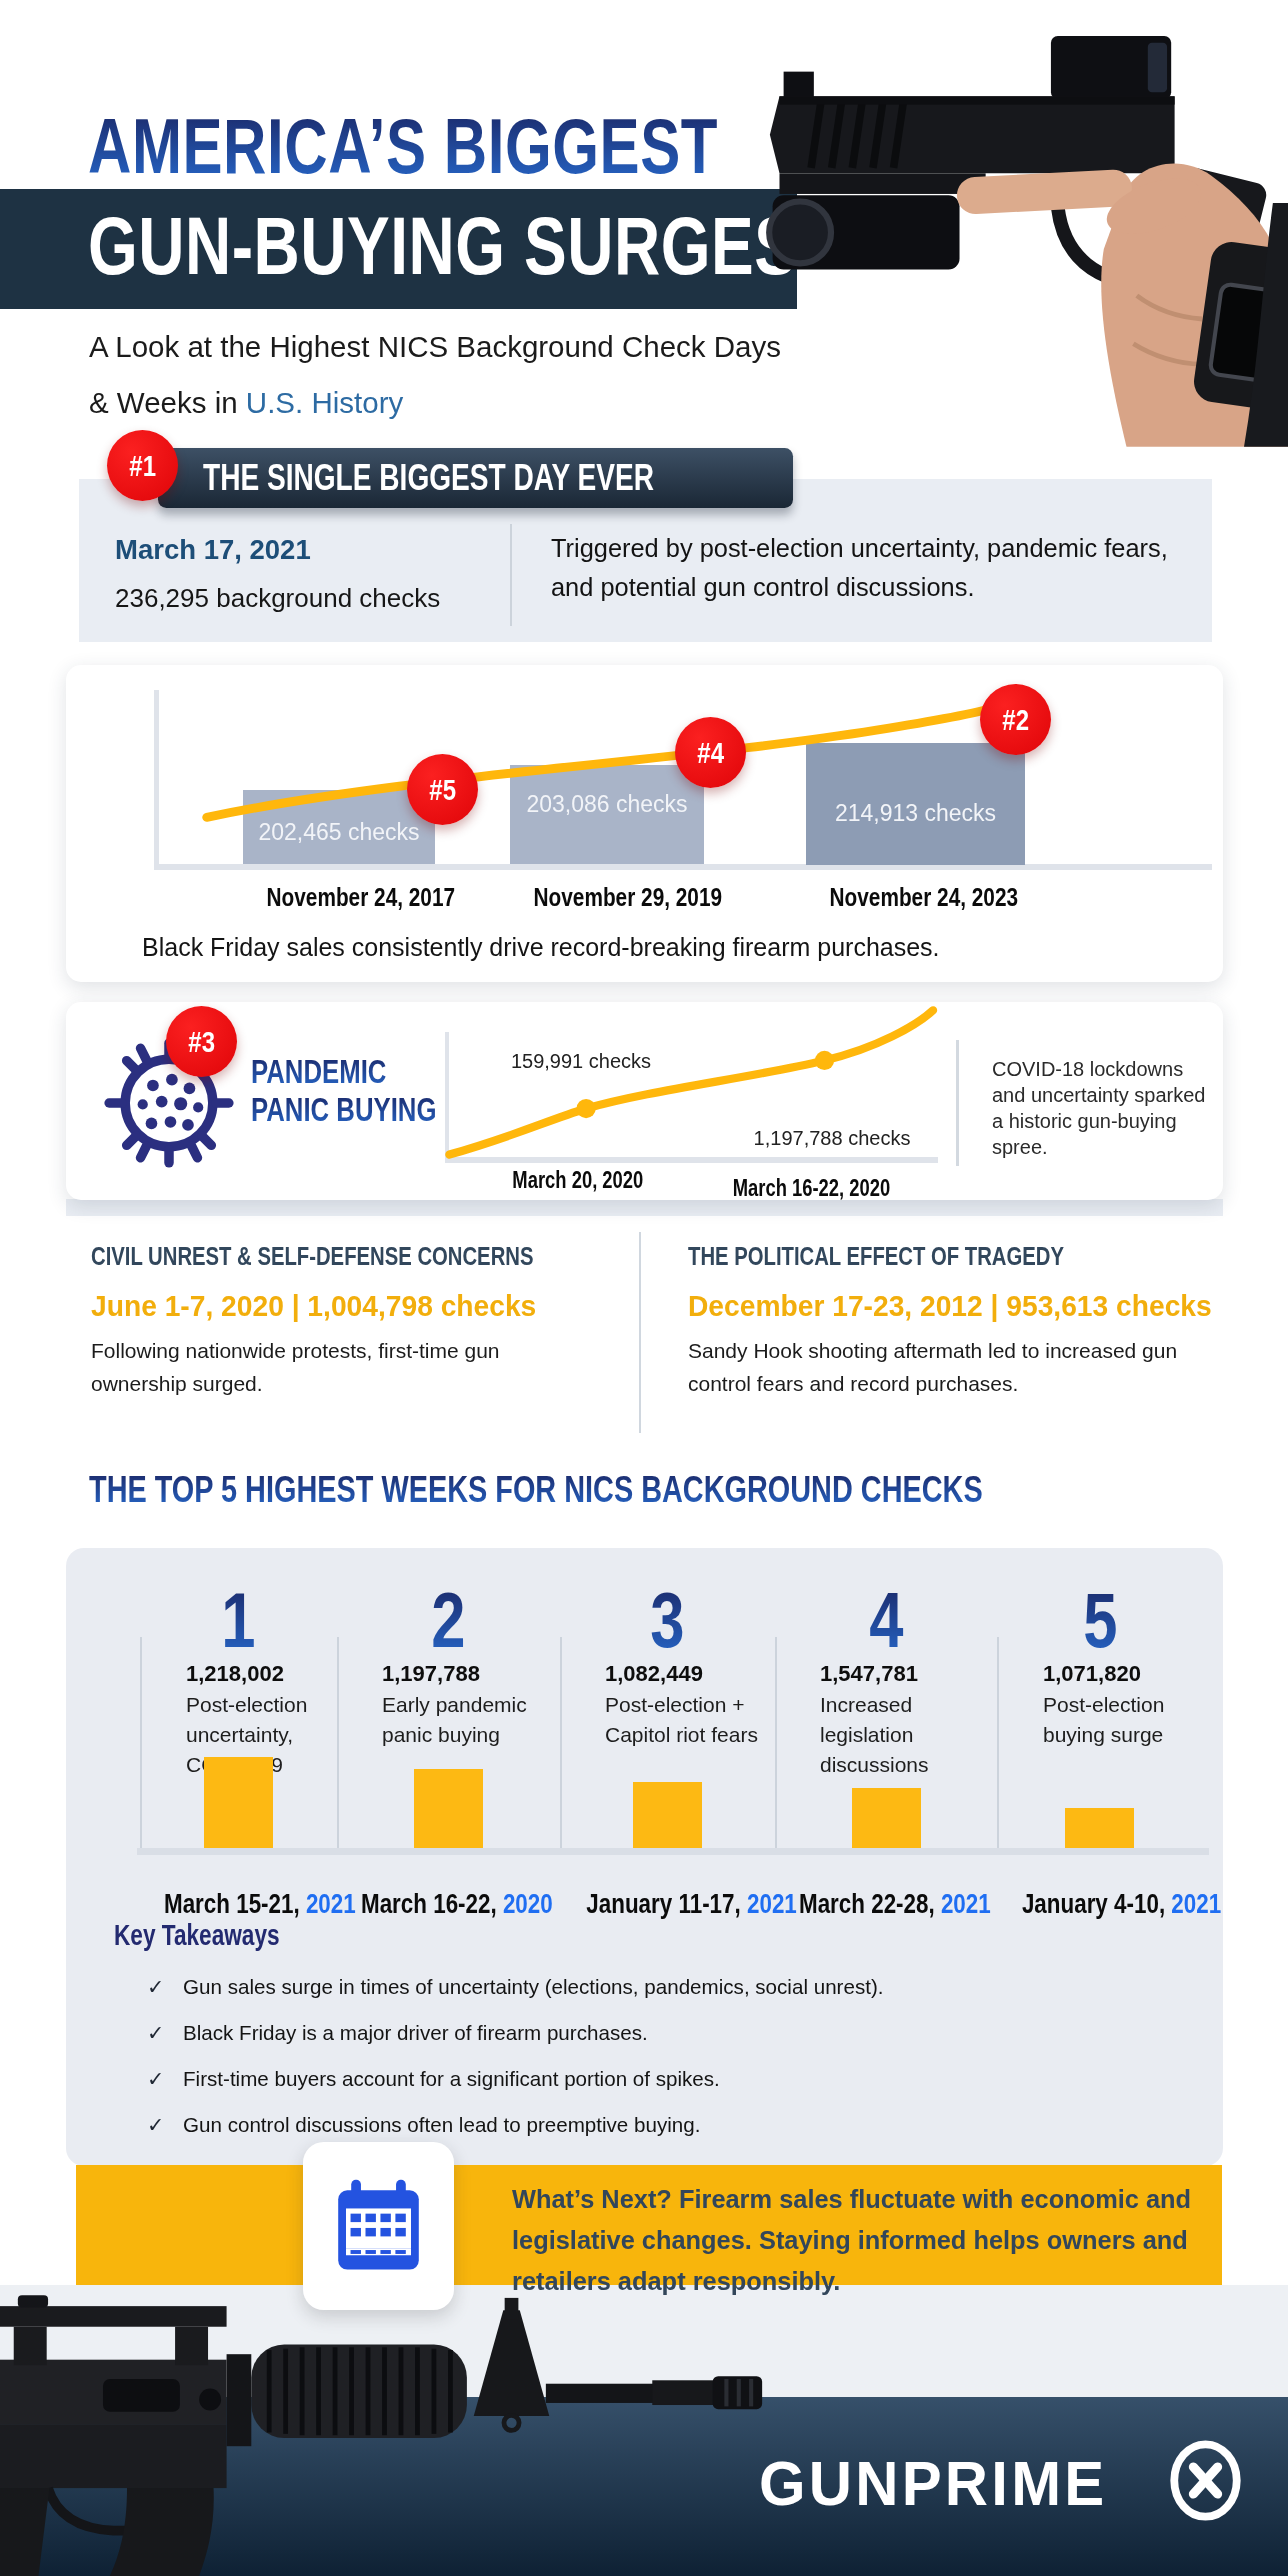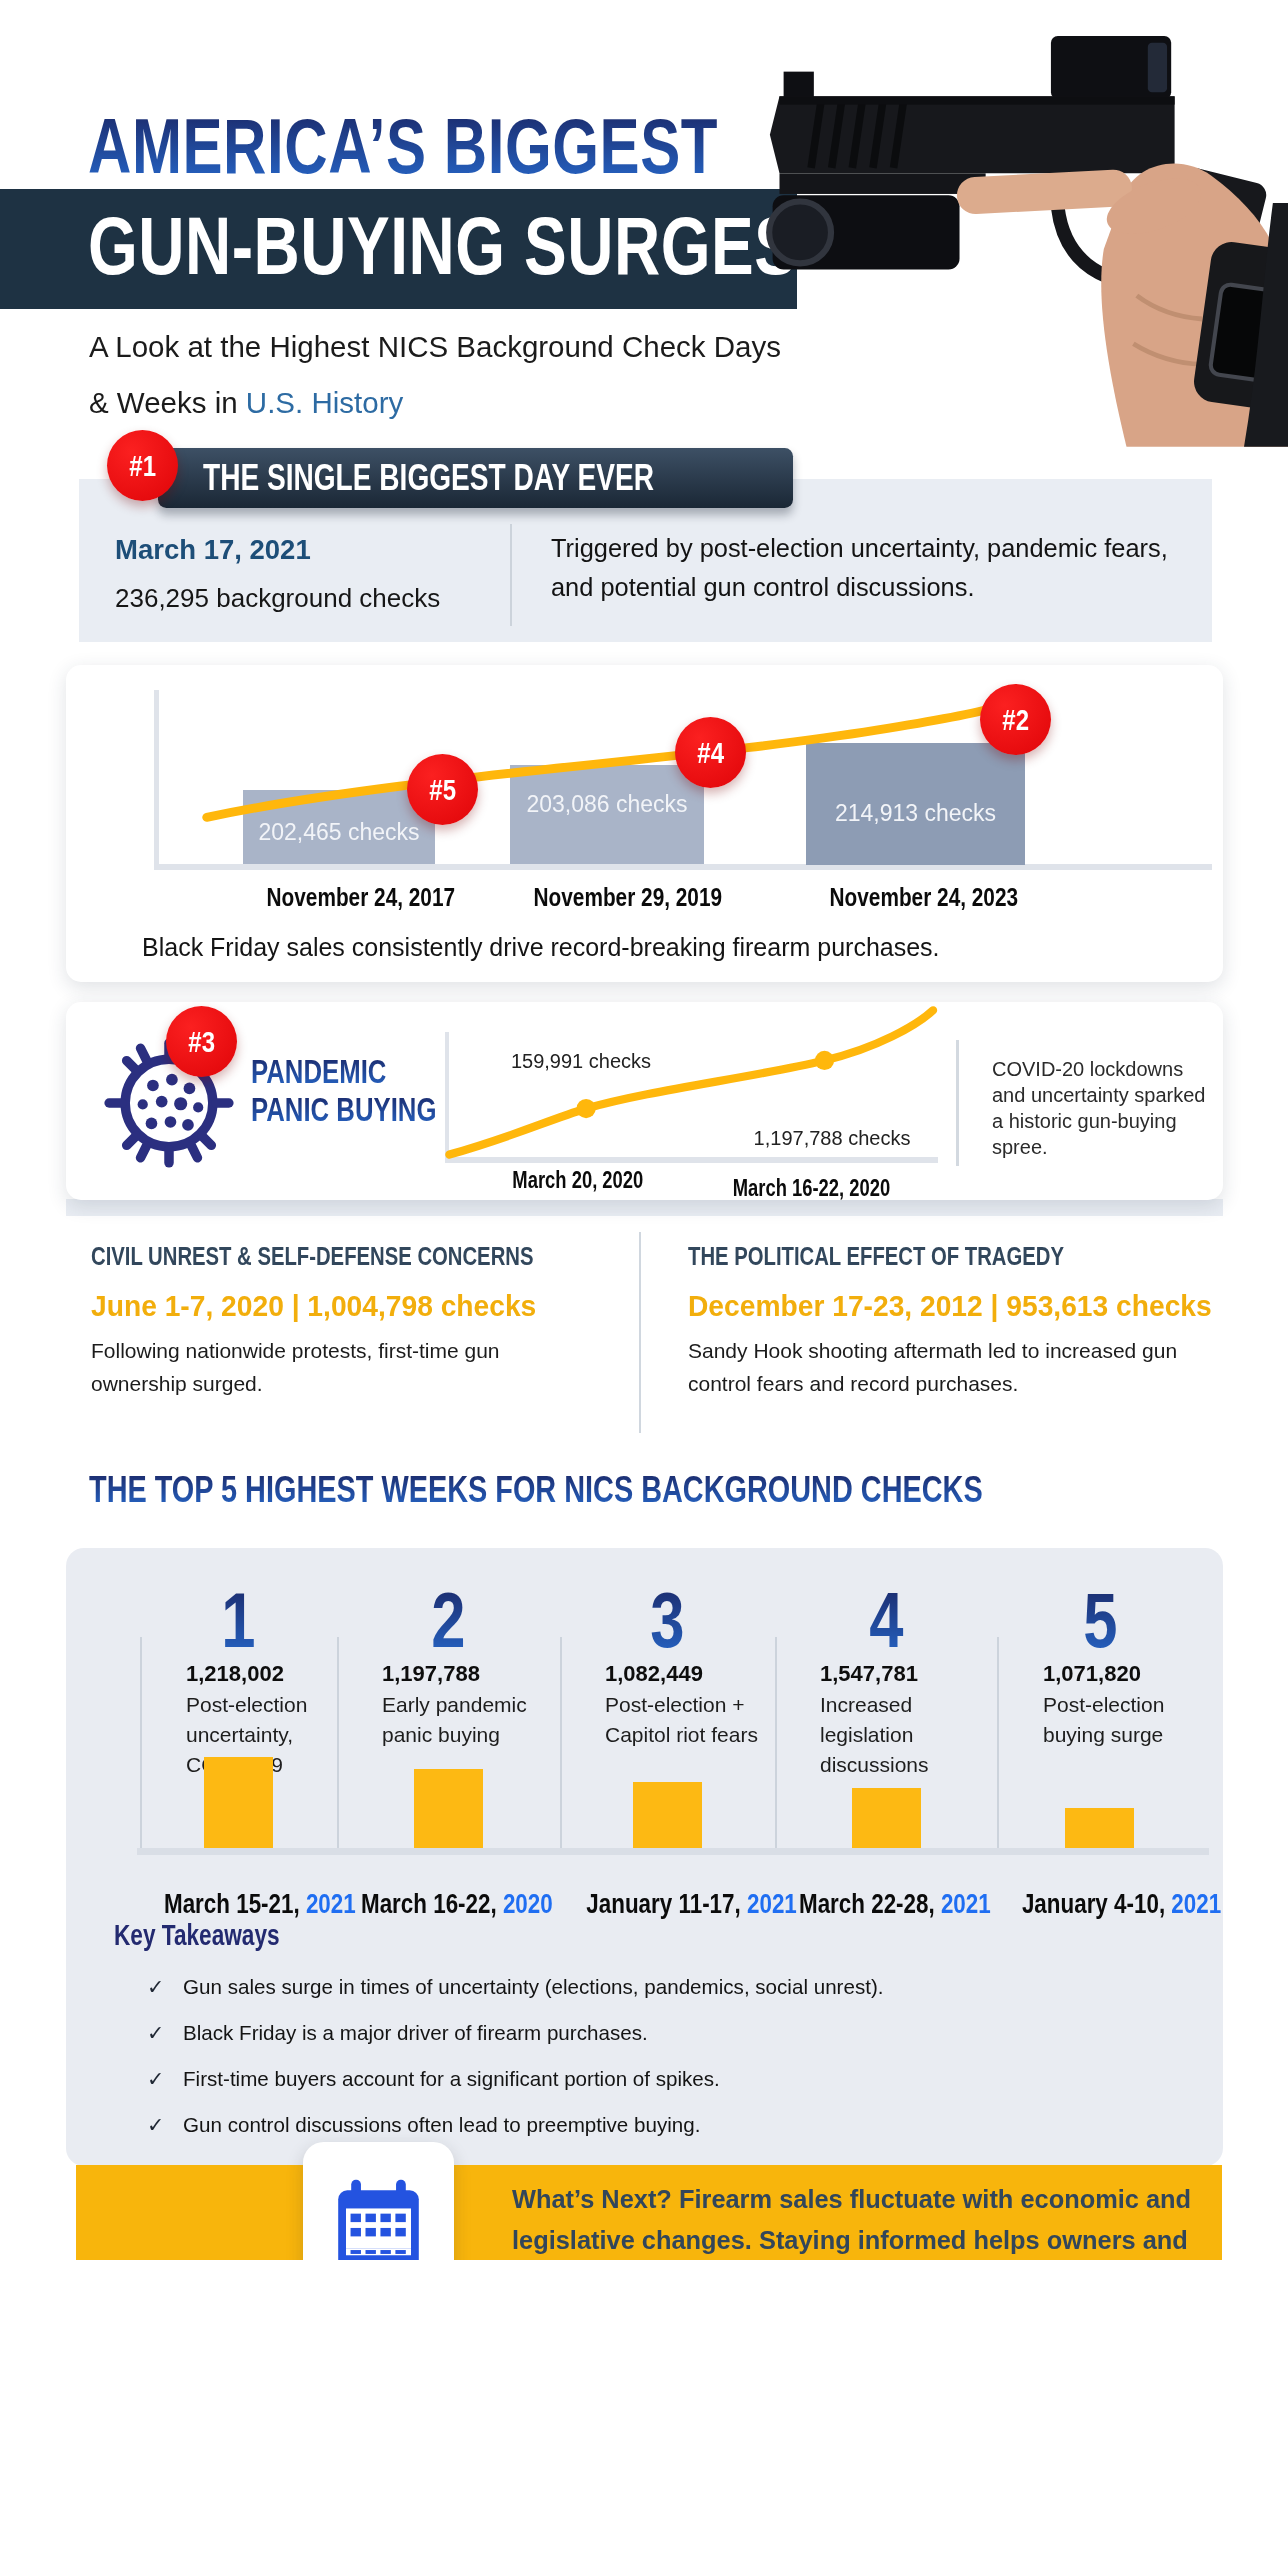--- a/index.html
+++ b/index.html
@@ -1,18 +1,18 @@
 <!DOCTYPE html>
 <html style="font-size:11px"><head>
 <meta charset="utf-8">
 <style>
   * { margin:0; padding:0; box-sizing:border-box; }
   html,body { background:#ffffff; }
   .page {
-    position:relative; width:1288px; height:2260px; overflow:hidden;
+    position:relative; width:1288px; height:2576px; overflow:hidden;
     background:#ffffff; font-family:"Liberation Sans", sans-serif; color:#161616;
   }
   .abs { position:absolute; }
   .cond { display:inline-block; transform:scaleX(.78); transform-origin:left center; white-space:nowrap; }
   .cond-c { display:inline-block; transform:scaleX(.8); transform-origin:center center; white-space:nowrap; }
   .gtext {
     background:linear-gradient(180deg,#1b2766 5%, #2667c9 95%);
     -webkit-background-clip:text; background-clip:text;
     color:#1e3a92; -webkit-text-fill-color:transparent;
   }
@@ -260,21 +260,21 @@
     <svg class="abs pd-curve" viewBox="0 0 1684 288">
       <path d="M558,222 C650,196 702,172 757,155 C850,128 1000,110 1104,85 C1180,67 1238,34 1262,12" fill="none" stroke="#FFB70C" stroke-width="12" stroke-linecap="round"></path>
       <circle cx="757" cy="155" r="14" fill="#FFB70C"></circle>
       <circle cx="1104" cy="85" r="14" fill="#FFB70C"></circle>
     </svg>
     <div class="pd-l1">159,991 checks</div>
     <div class="pd-l2">1,197,788 checks</div>
     <div class="pd-date pd-d1"><span class="cond-c">March 20, 2020</span></div>
     <div class="pd-date pd-d2"><span class="cond-c">March 16-22, 2020</span></div>
     <div class="abs pd-div"></div>
-    <div class="abs pd-note">COVID-20 lockdowns and uncertainty sparked a historic gun-buying spree.</div>
+    <div class="abs pd-note">COVID-18 lockdowns and uncertainty sparked a historic gun-buying spree.</div>
   </div>
 
   <div class="abs col-head cu-head">
     <span class="cond">CIVIL UNREST &amp; SELF-DEFENSE CONCERNS</span>
   </div>
   <div class="abs col-stat cu-stat">
     <span class="cond" style="transform:scaleX(.94);">June 1-7, 2020 | 1,004,798 checks</span>
   </div>
   <div class="abs col-body cu-body">Following nationwide protests, first-time gun ownership surged.</div>
   <div class="abs tc-div"></div>

